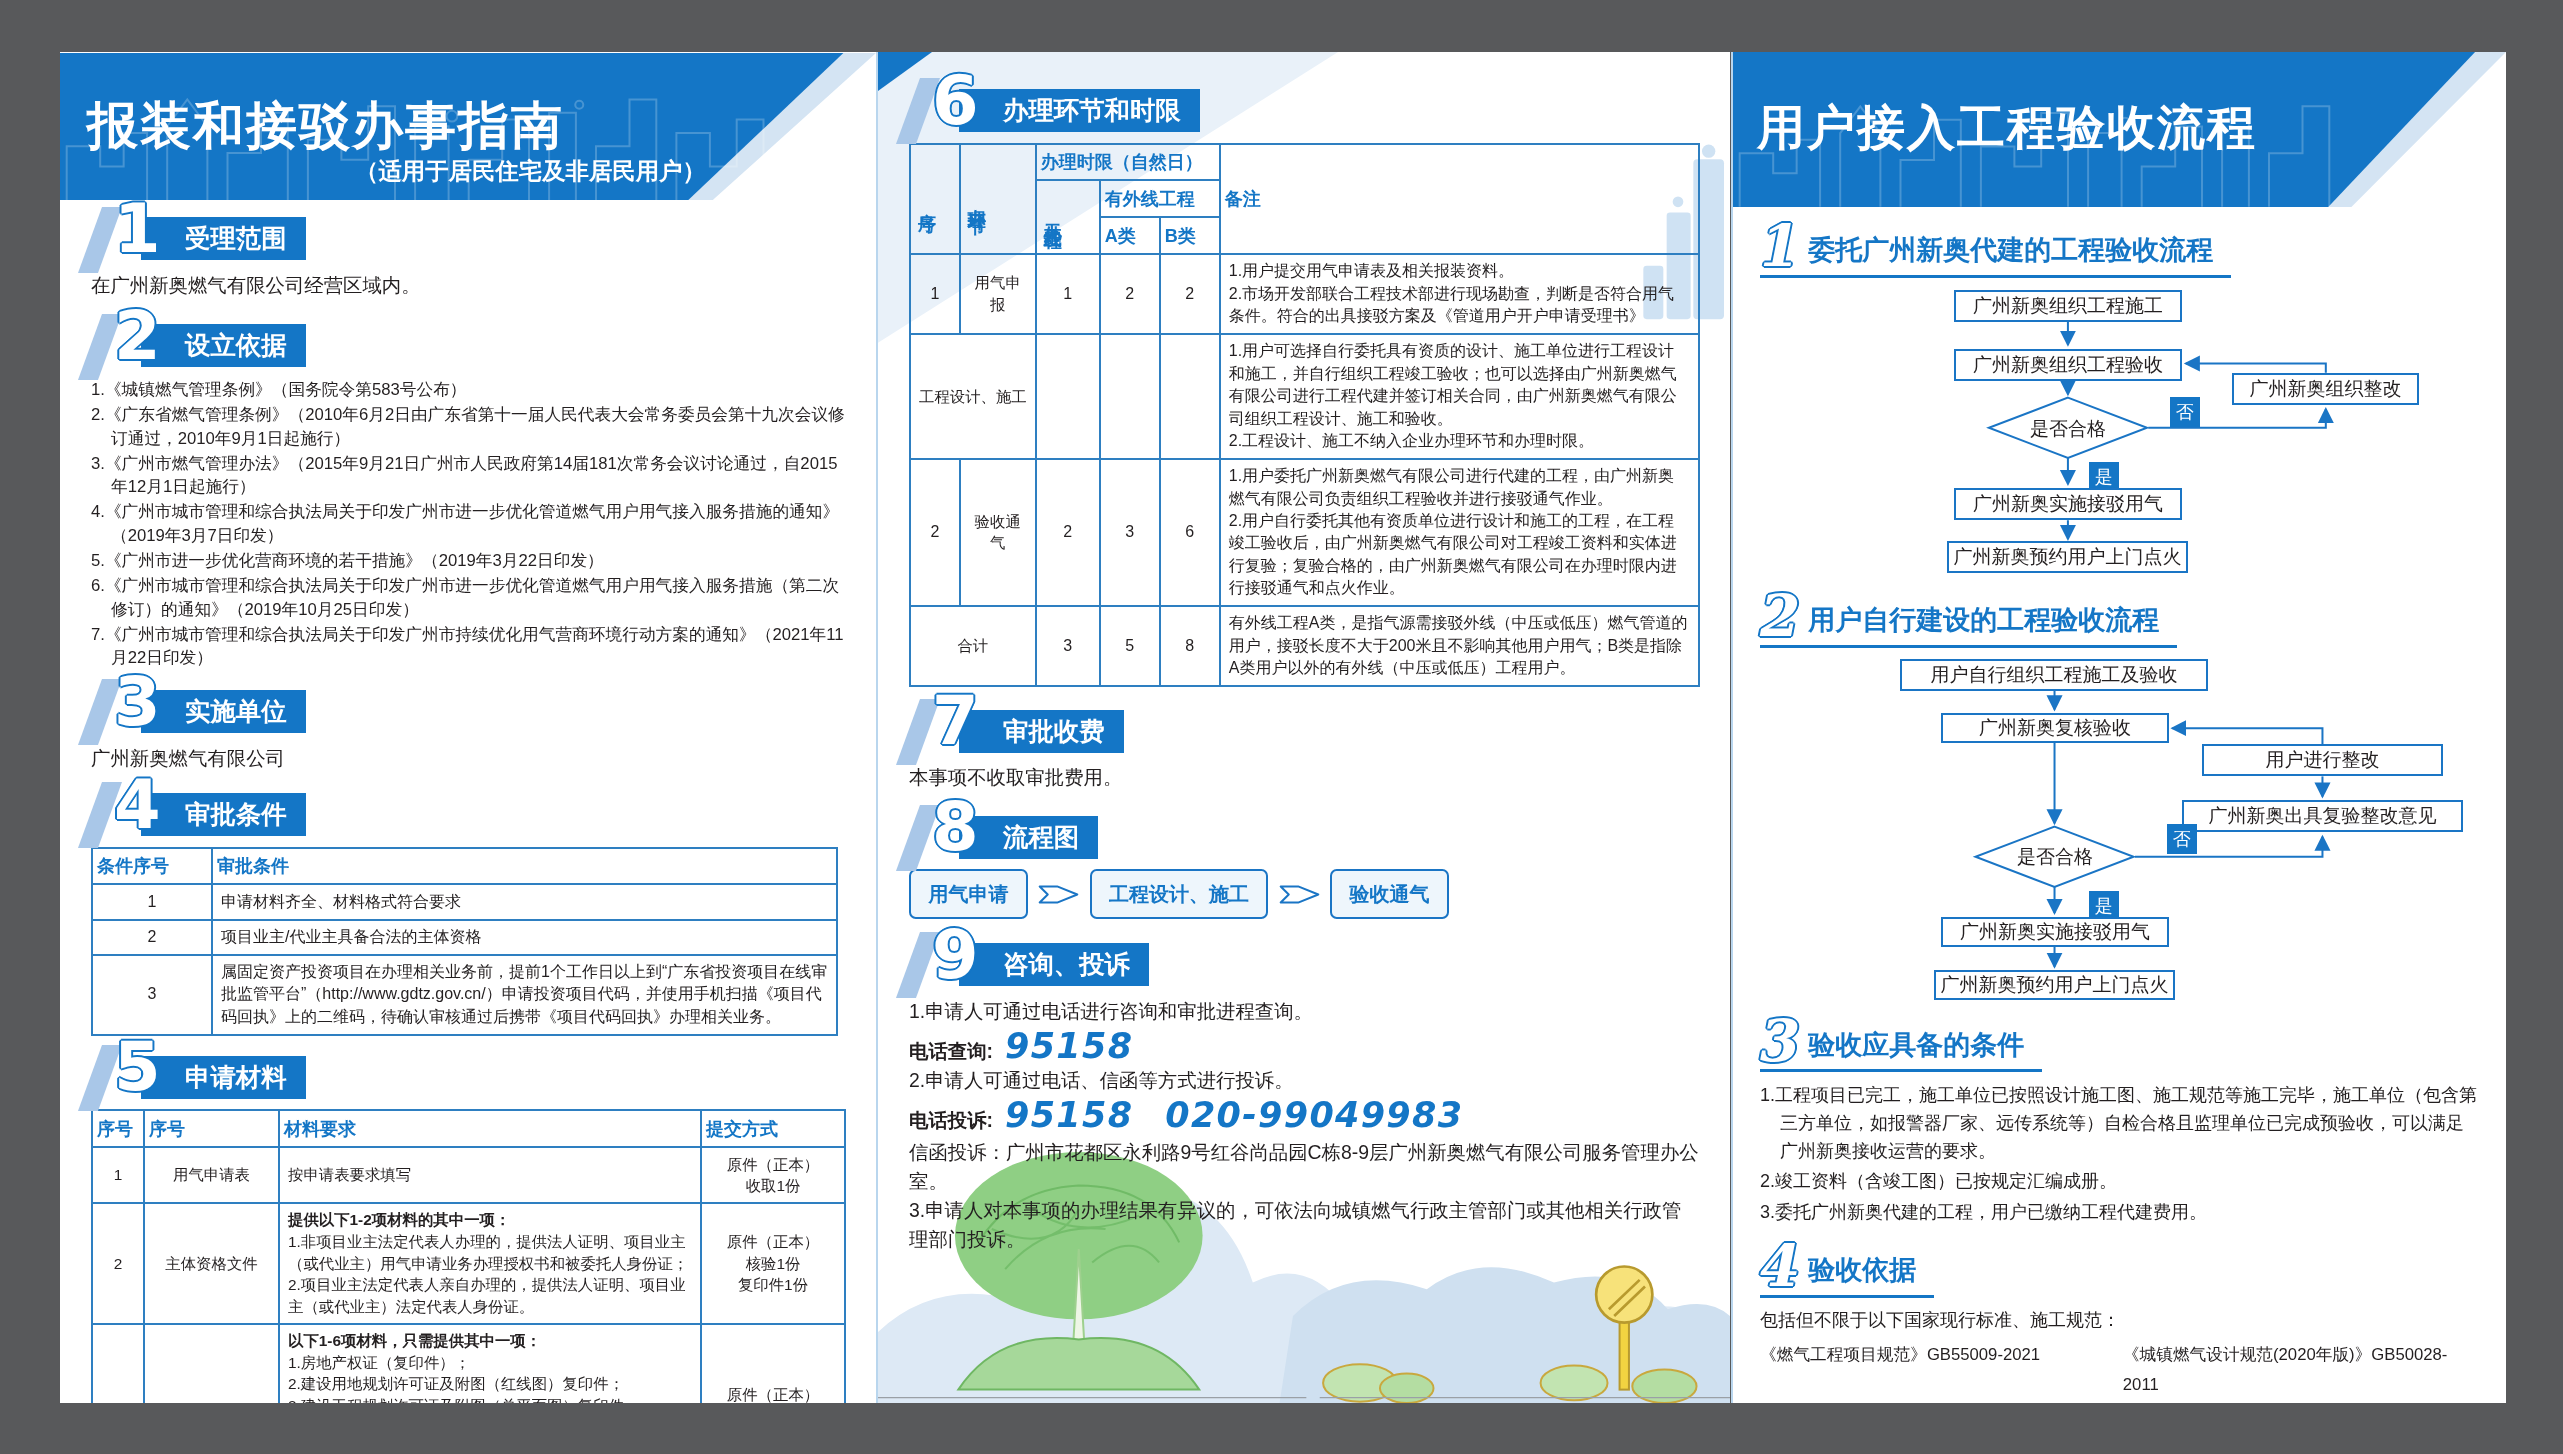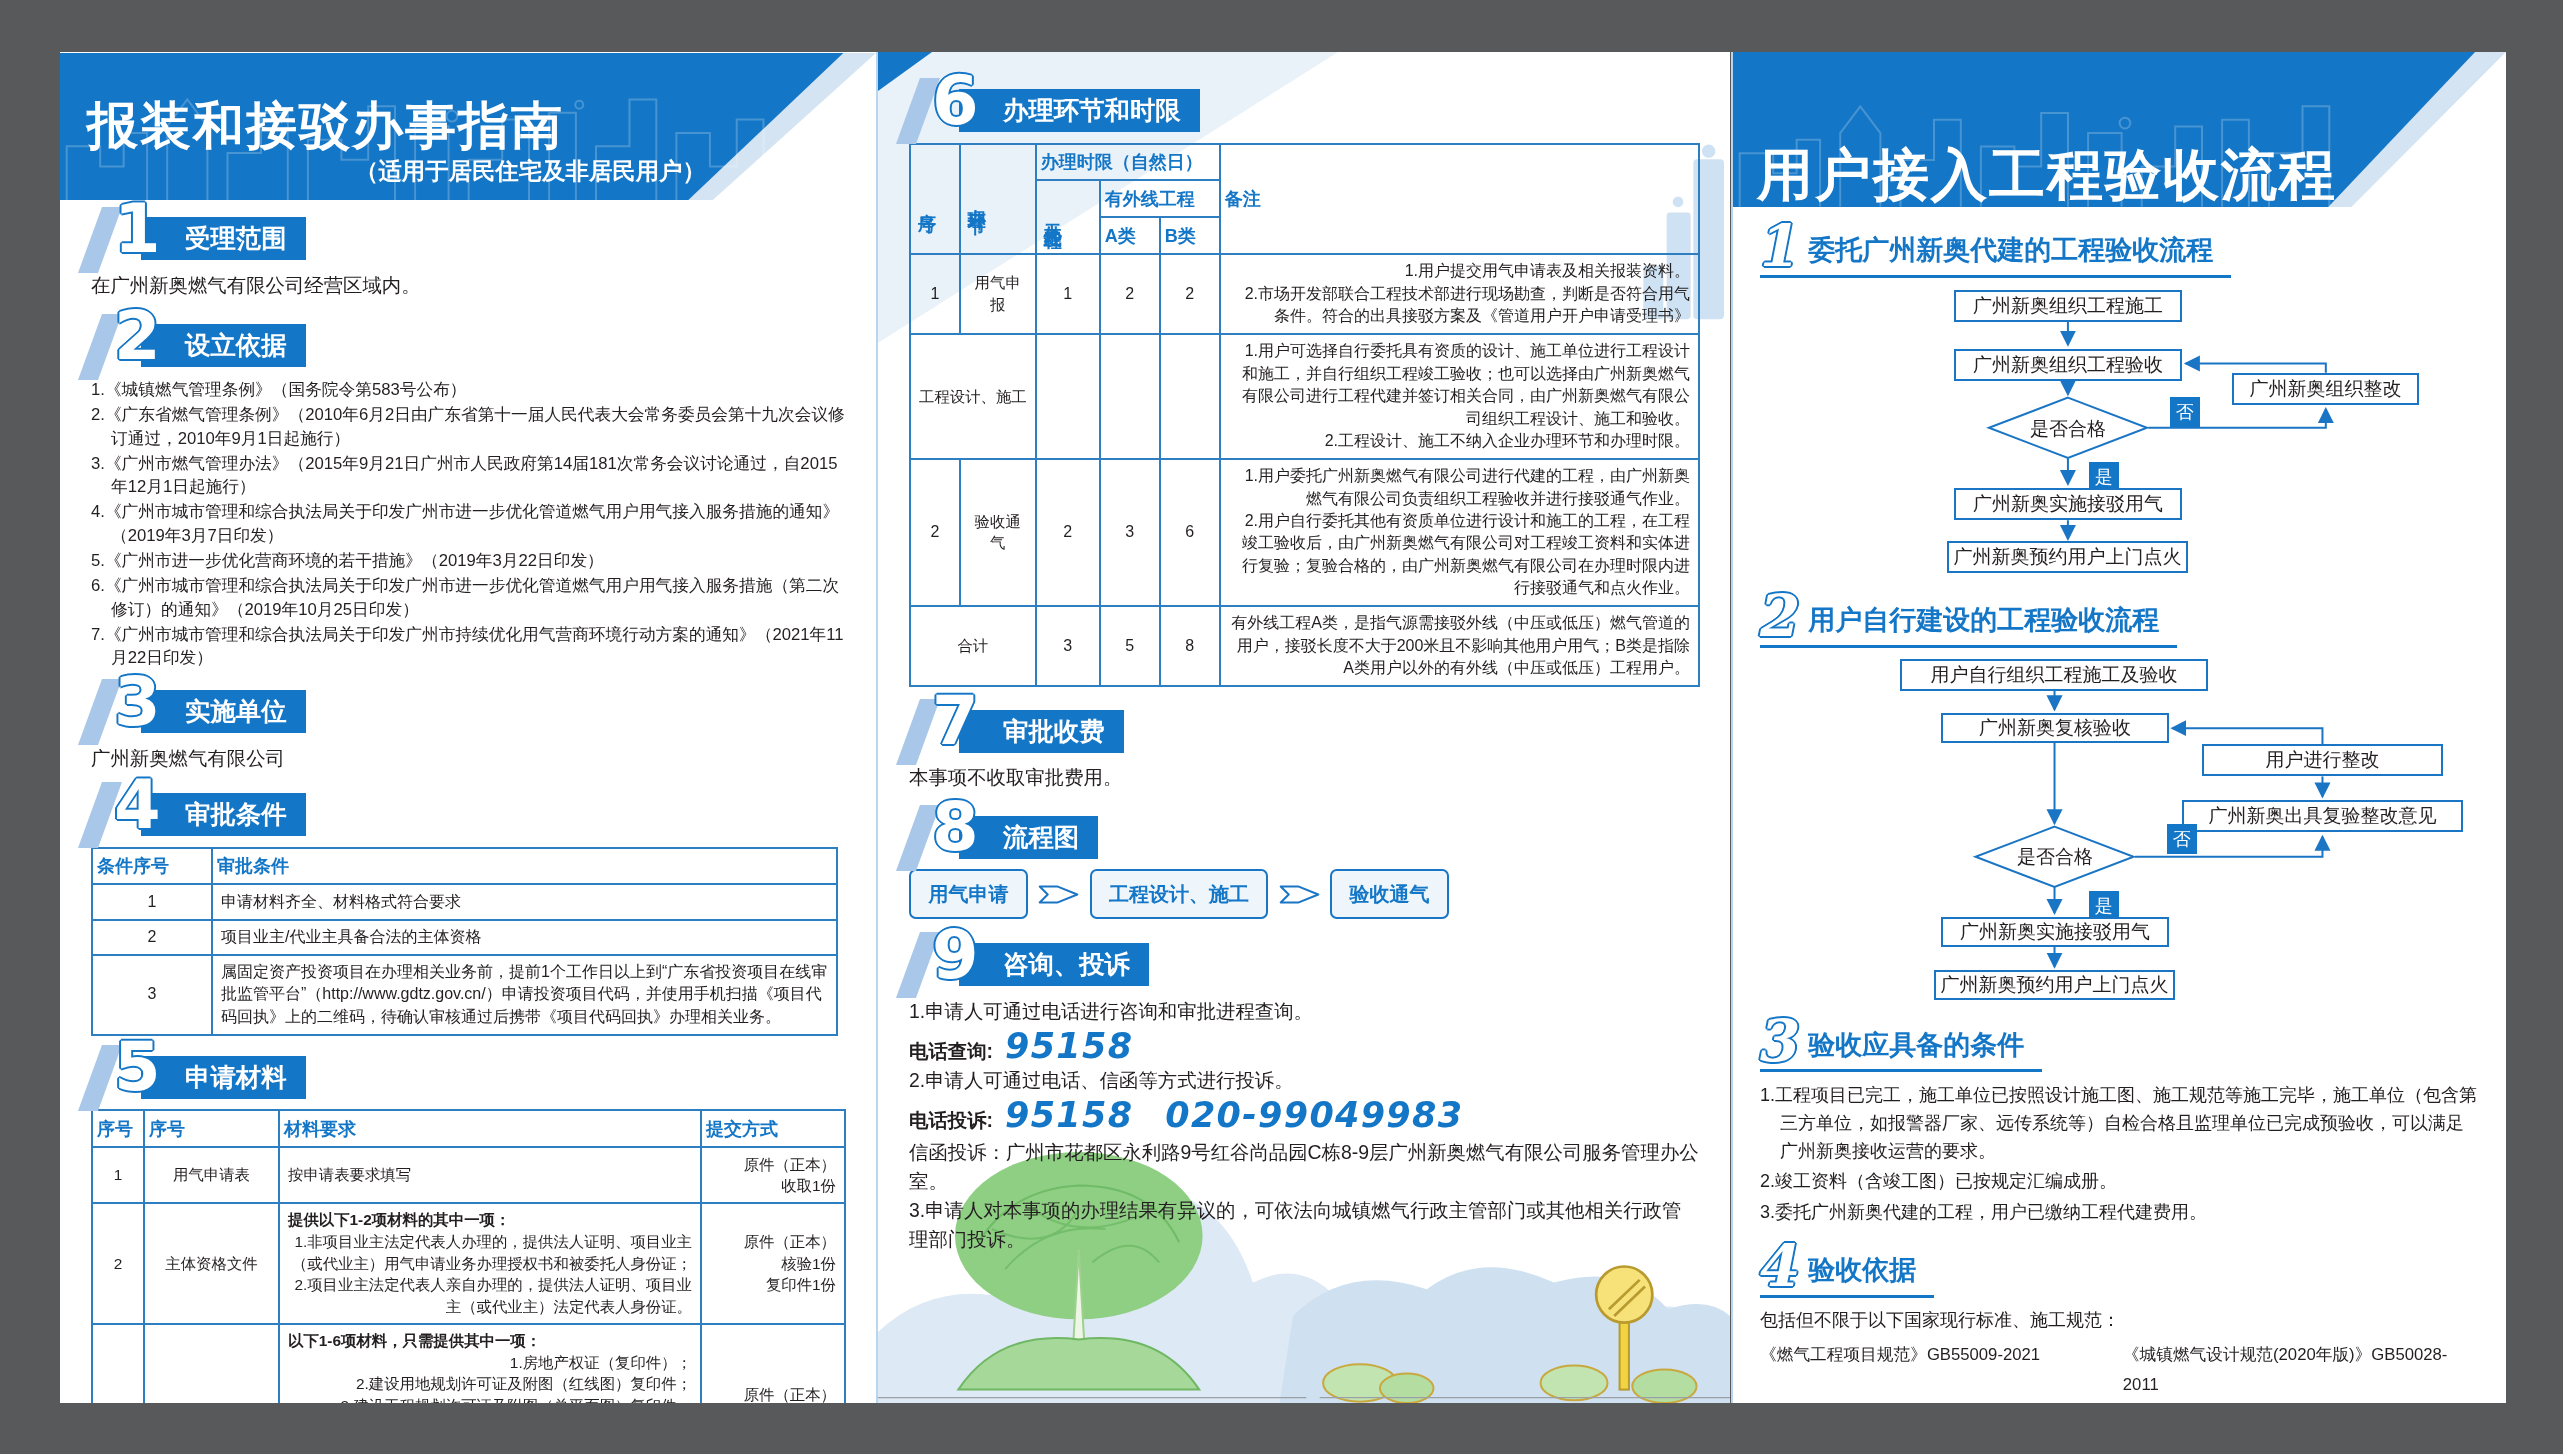--- a/index.html
+++ b/index.html
@@ -17,21 +17,21 @@
 
   
   .band{position:relative;height:147px;overflow:hidden;}
   .band .pale{position:absolute;inset:0;background:#d4e4f3;clip-path:polygon(0 0,100% 0,80% 100%,0 100%);}
   .band .blue{position:absolute;inset:0;background:#1476c6;clip-path:polygon(0 0,96% 0,77% 100%,0 100%);}
   .band svg.sky{position:absolute;left:0;bottom:0;}
   .band .h1{position:absolute;color:#fff;font-weight:bold;letter-spacing:2px;z-index:3;}
   #panel-left .band{margin-top:1px;}
   #panel-left .band .h1{left:27px;top:39px;font-size:51px;}
   #panel-left .band .sub{position:absolute;left:295px;top:102px;color:#fff;font-size:23.4px;font-weight:bold;z-index:3;}
-  #panel-right .band .h1{left:24px;top:44px;font-size:56px;margin-top:42px;}
+  #panel-right .band .h1{left:24px;top:44px;font-size:48px;}
 
   
   .badge{position:relative;height:43px;margin:17.4px 0 10.7px 31px;}
   .badge .slash{position:absolute;left:-1.3px;top:-10.7px;width:20px;height:66px;background:#a9c7e8;transform:skewX(-20deg);}
   .badge .nbr{
     position:absolute;left:23px;top:-21.4px;font-size:67px;line-height:1;font-weight:bold;color:#ffffff;z-index:2;
     font-family:"DejaVu Sans",sans-serif;
     text-shadow:-2px 0 #1476c6,2px 0 #1476c6,0 -2px #1476c6,0 2px #1476c6,-1.3px -1.3px #1476c6,1.3px 1.3px #1476c6,-1.3px 1.3px #1476c6,1.3px -1.3px #1476c6;
   }
   .badge .tbox{
@@ -43,21 +43,21 @@
 
   .law{margin:10px 31px 0;font-size:16.7px;line-height:1.42;}
   .law div{padding-left:20px;text-indent:-20px;margin-bottom:1.3px;}
 
   
   table.tbl{border-collapse:collapse;margin:6.7px 31px 0;}
   .tbl th,.tbl td{border:2px solid #2e7fc1;}
   .tbl th{color:#1476c6;font-size:18px;font-weight:bold;padding:5.4px 4px;text-align:left;}
   .tbl td{font-size:16px;padding:5.4px 8px;vertical-align:middle;line-height:1.4;}
   .tc{text-align:center;}
-  .pre{white-space:pre-line;text-align:right;}
+  .pre{white-space:pre-line;}
   .bold{font-weight:bold;}
   .v{writing-mode:vertical-rl;text-orientation:upright;margin:0 auto;letter-spacing:2.7px;}
 
   #sec5-table td{font-size:15.4px;}
   #sec6-table td{font-size:16px;}
   #sec6-table .stepcell{font-size:15.4px;}
 
   
   .mid-wash{position:absolute;left:0;top:0;width:100%;height:469px;background:#e9f1f9;clip-path:polygon(0 0,54% 0,0 62%);z-index:0;}
   .mid-corner{position:absolute;left:0;top:0;width:54px;height:39px;background:#1476c6;clip-path:polygon(0 0,100% 0,0 100%);z-index:1;}

